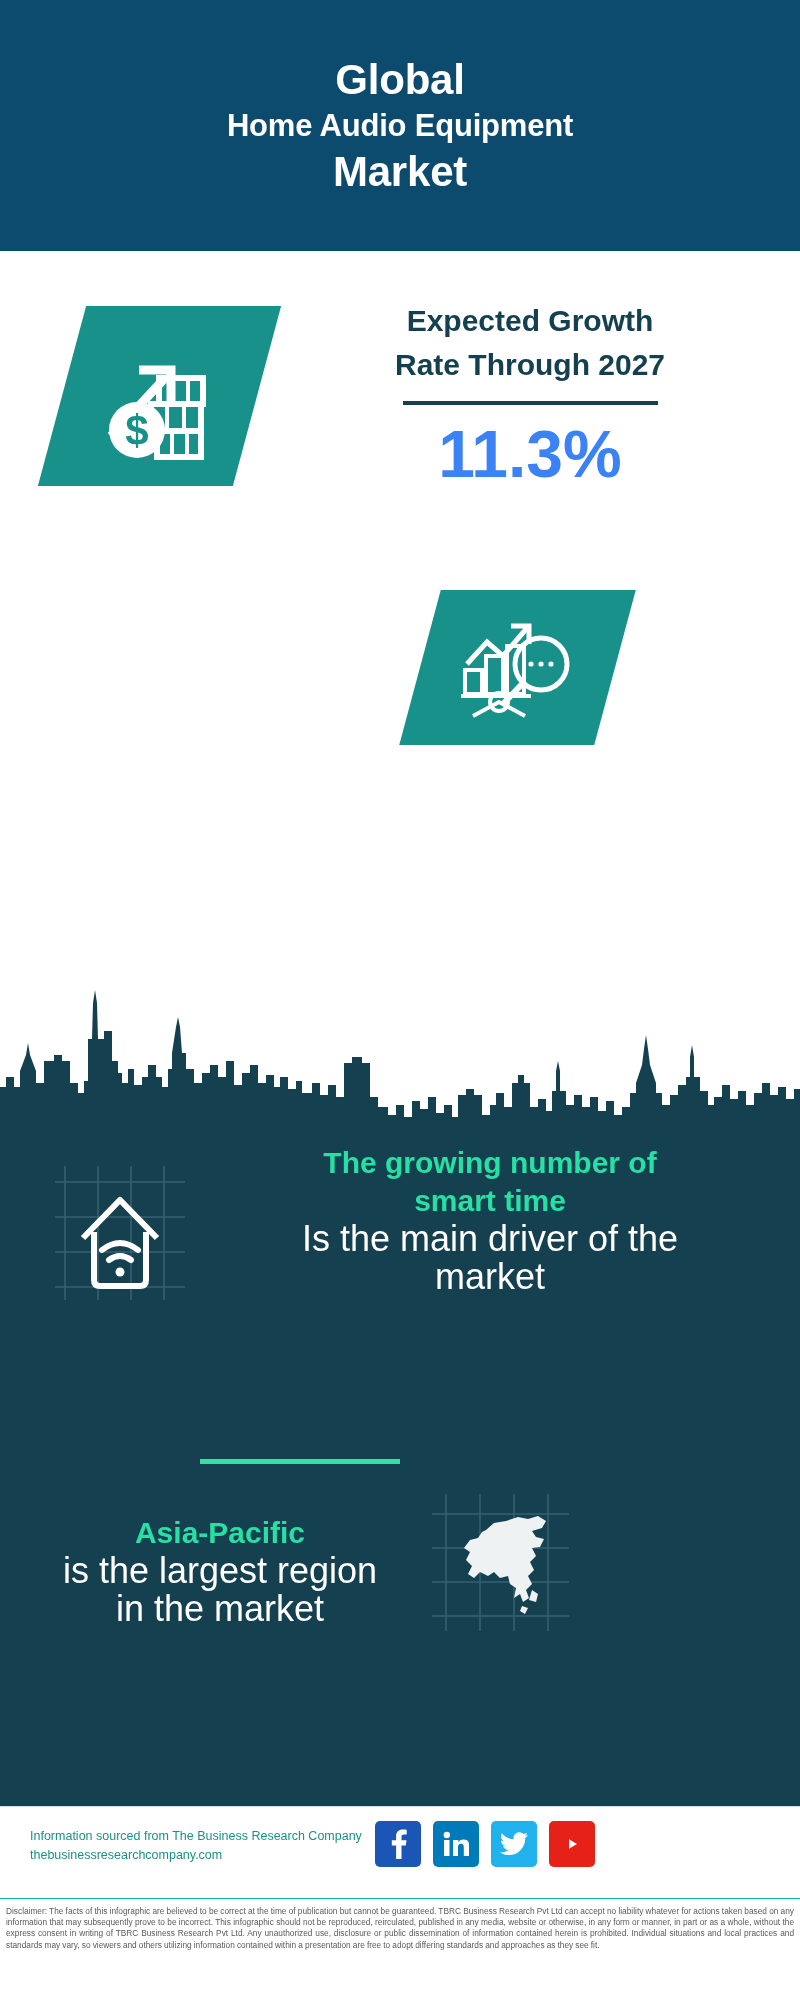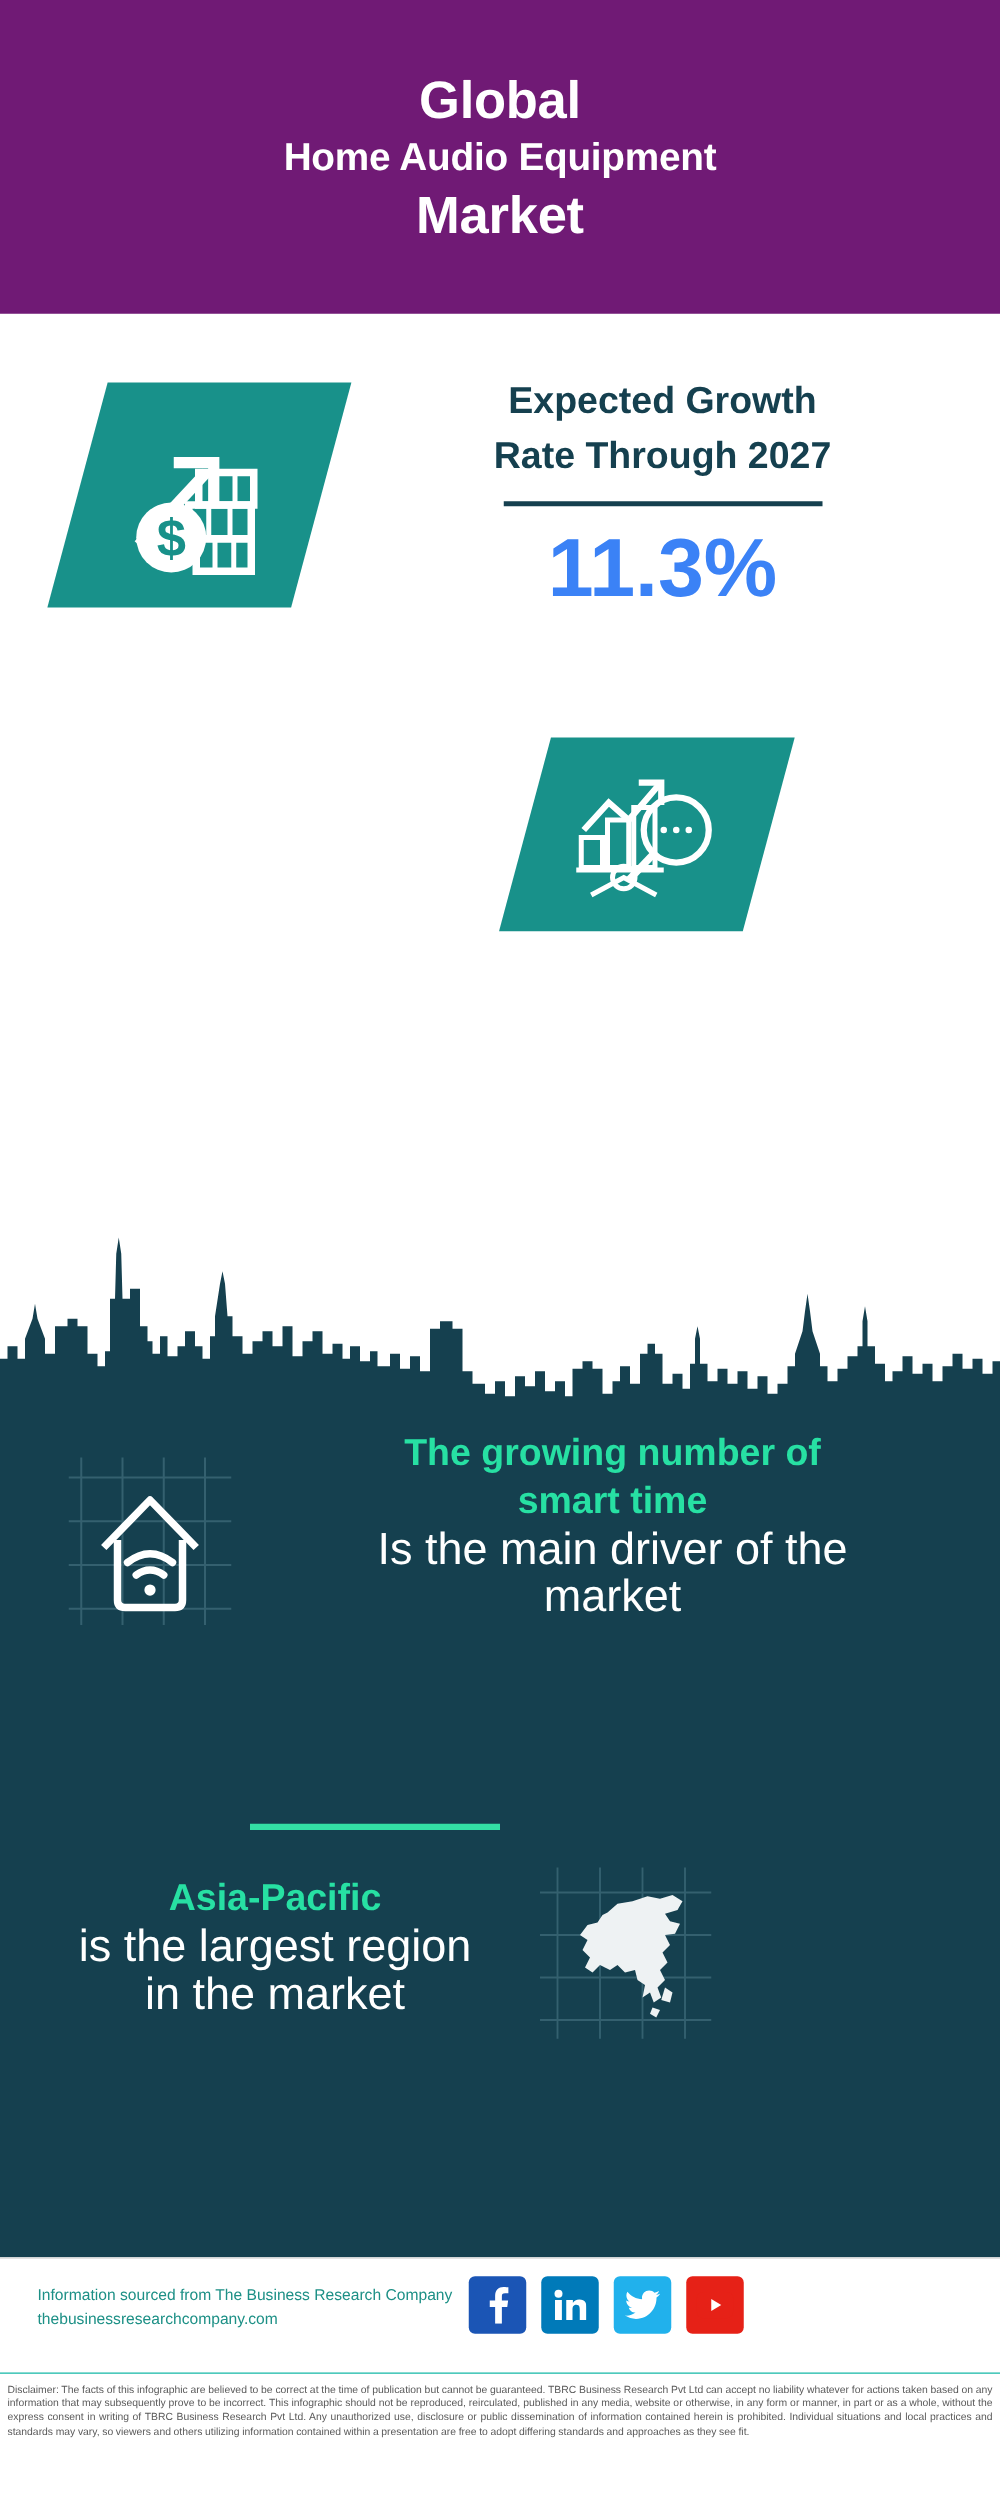--- a/index.html
+++ b/index.html
@@ -8,21 +8,21 @@
     font-family:"Liberation Sans", sans-serif;
     background:#ffffff;
     position:relative;
     overflow:hidden;
   }
   .page { width:800px; height:2000px; position:relative; background:#fff; }
 
   
   .header {
     position:absolute; left:0; top:0; width:800px; height:251px;
-    background:#701a75;
+    background:#0c4a6e;
     display:flex; flex-direction:column;
     align-items:center; justify-content:center;
   }
   .header-line {
     color:#ffffff; font-weight:bold; font-size:42px;
     line-height:46px; letter-spacing:-0.2px; text-align:center;
     white-space:nowrap;
   }
   .header-line.l2 { font-size:31px; }
 
@@ -93,21 +93,21 @@
     color:#ffffff; font-weight:normal; font-size:36px; line-height:38px;
   }
   .divider-green {
     position:absolute; left:200px; top:1459px;
     width:200px; height:5px; background:#33e0a5;
   }
   .region-block {
     position:absolute; left:0; top:1490px; width:800px; height:190px;
   }
   .region-text {
-    position:absolute; left:10px; top:10px; width:420px; text-align:center;
+    position:absolute; left:10px; top:24px; width:420px; text-align:center;
   }
   .map-wrap {
     position:absolute; left:428px; top:0px; width:145px; height:145px;
   }
 
   
   .source-bar {
     position:absolute; left:0; top:1806px; width:800px; height:92px;
     background:#ffffff;
     border-top:1px solid #d9d9d9;

